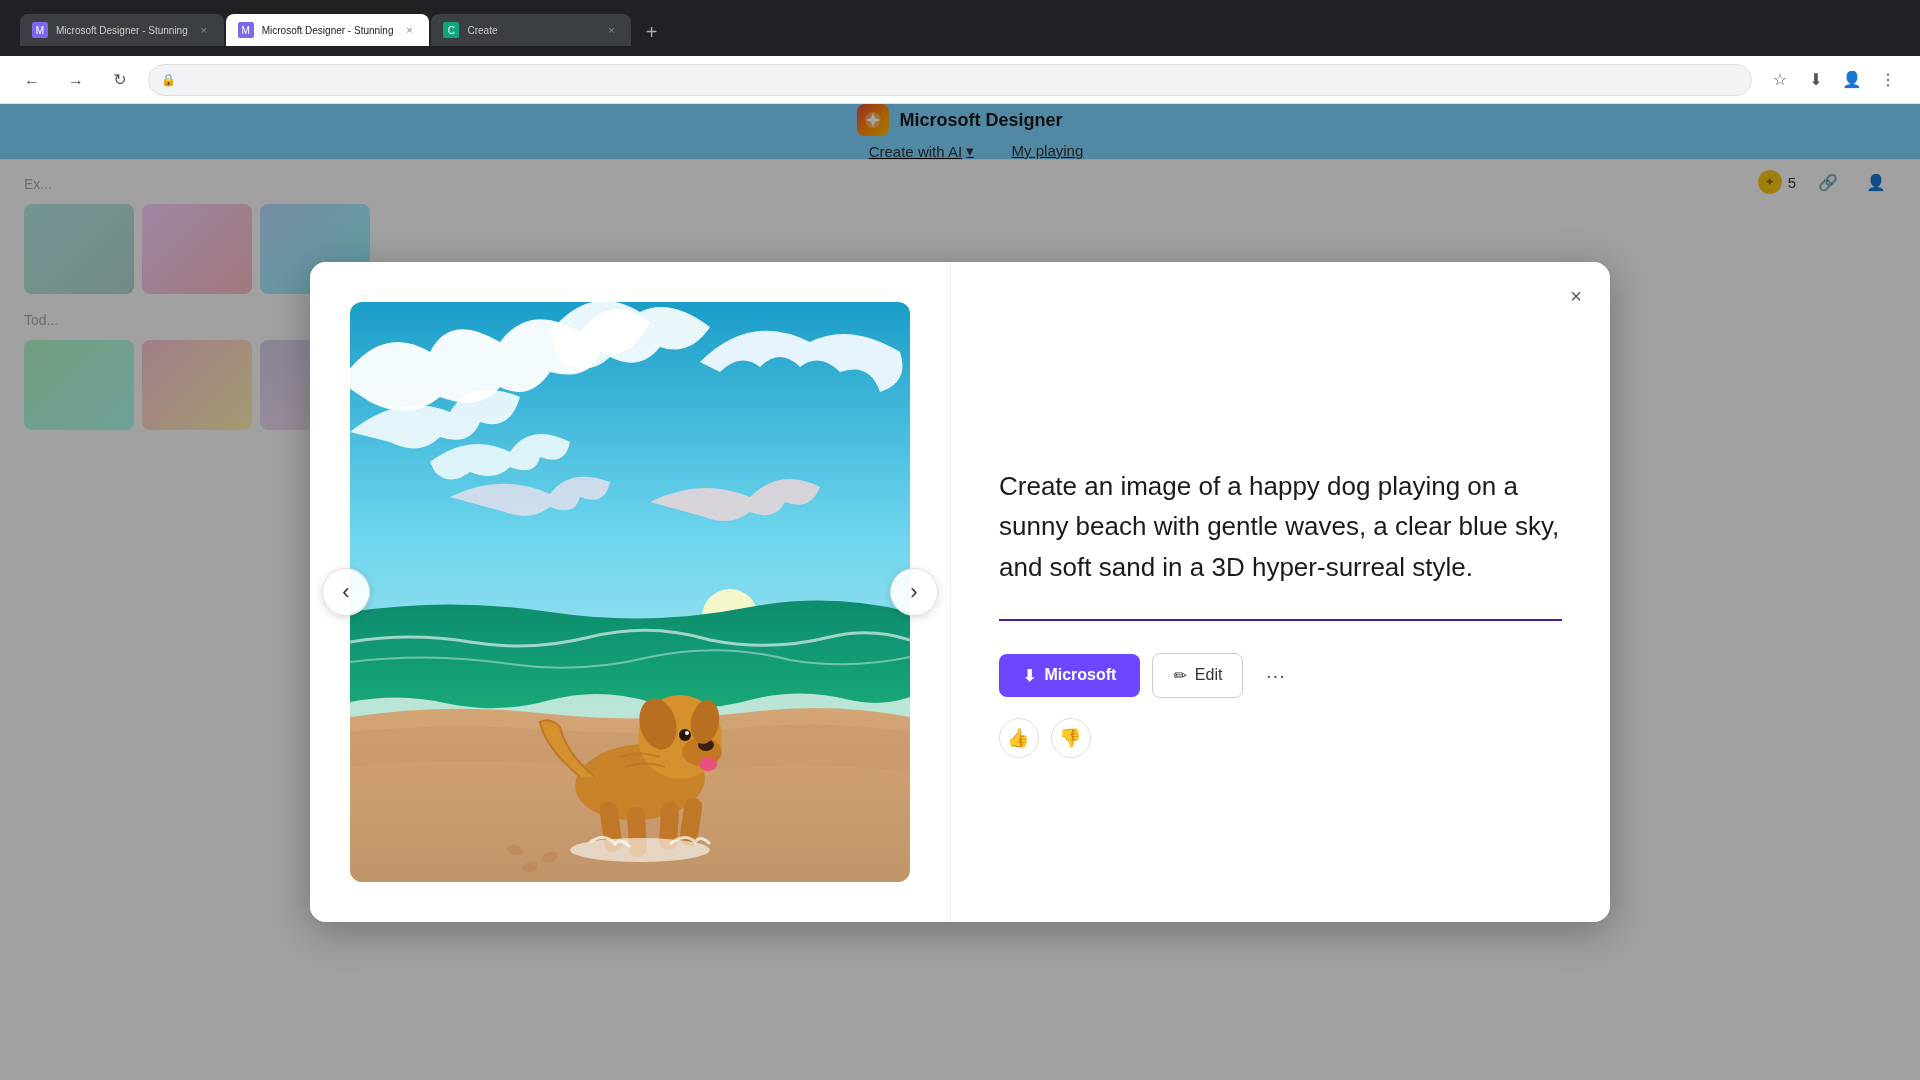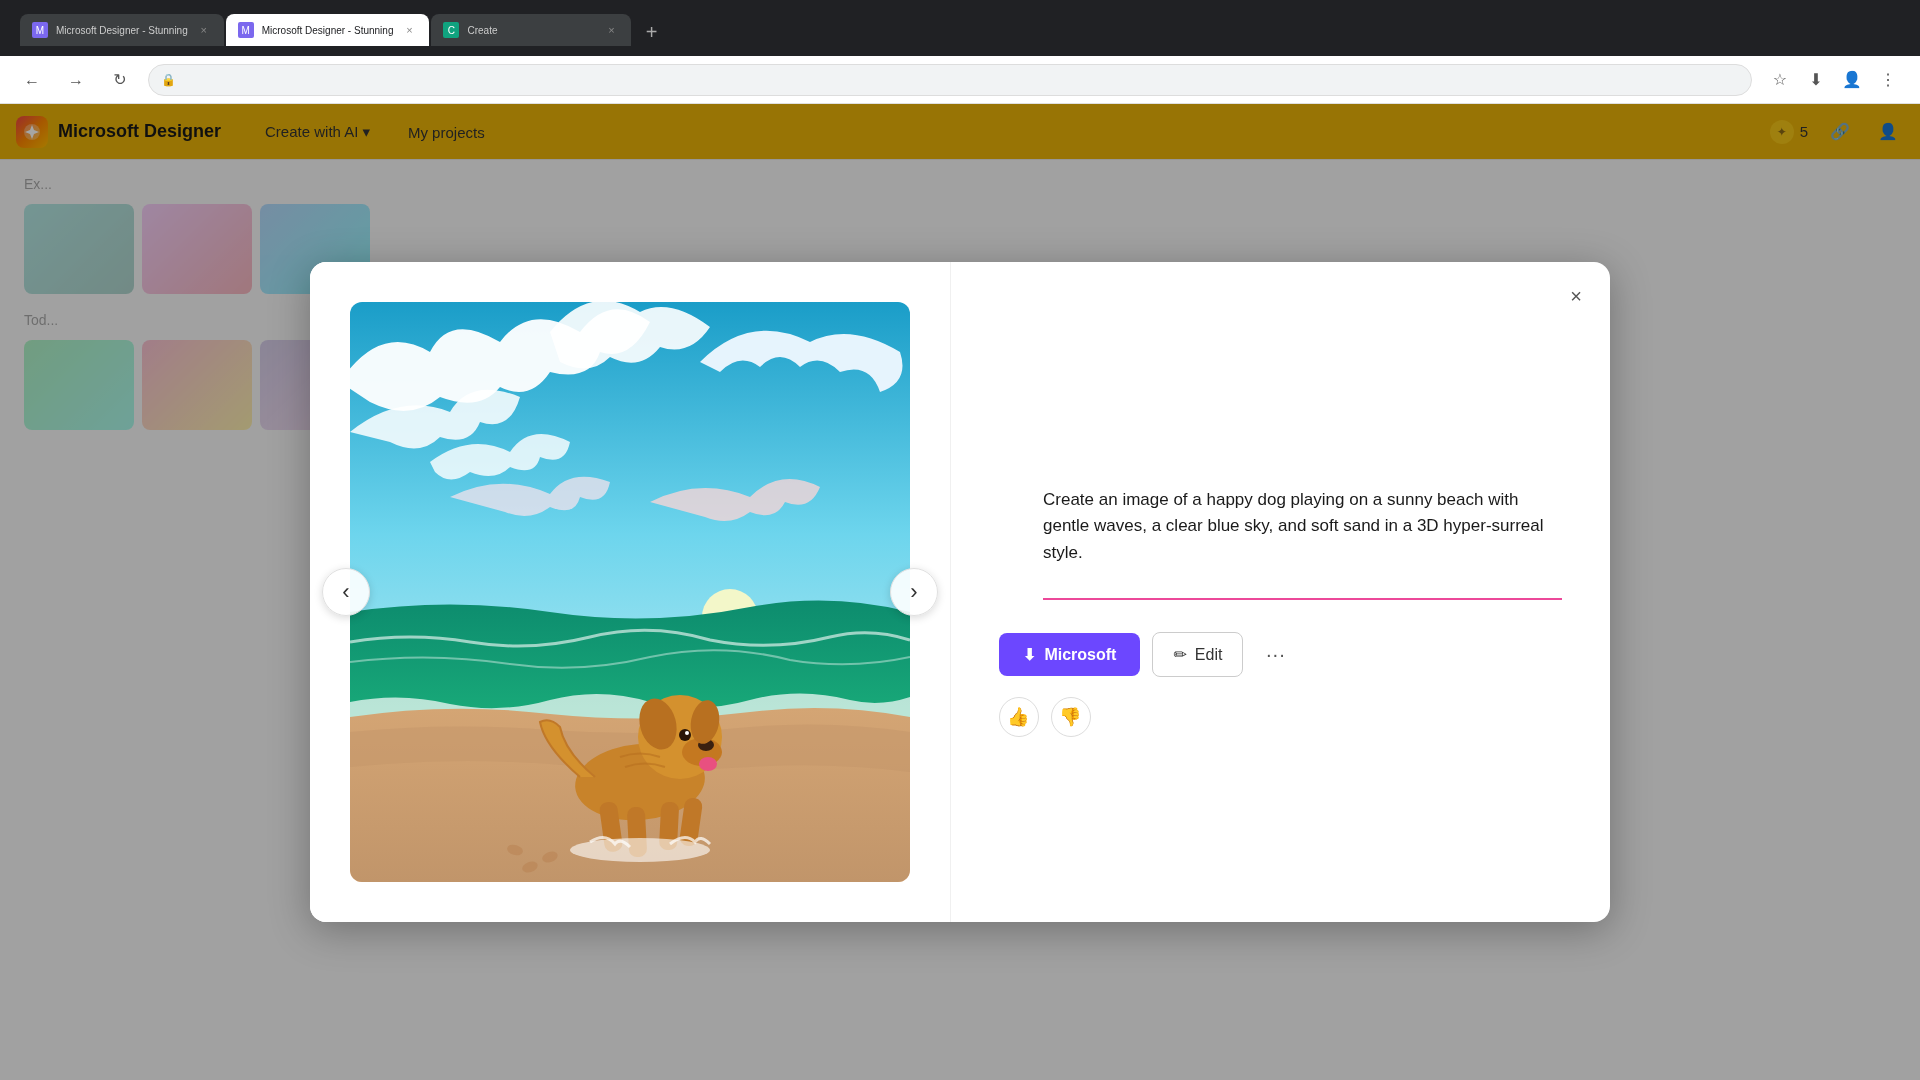--- a/index.html
+++ b/index.html
@@ -155,28 +155,29 @@
     .app-area {
       position: relative;
       width: 1920px;
       height: calc(1080px - 56px - 48px);
       background: #f8f8f8;
       overflow: hidden;
     }
 
     
     .app-header {
-      background: #eab308;
+      background: #7dd3fc;
       height: 56px;
       display: flex;
       align-items: center;
-      padding: 0 16px;
+      padding: 0 28px;
       border-bottom: 1px solid #e8e8e8;
       position: relative;
       z-index: 1;
+      flex-direction: column;
     }
     .app-logo {
       display: flex;
       align-items: center;
       gap: 10px;
       font-size: 18px;
       font-weight: 600;
       color: #1a1a1a;
     }
     .logo-icon {
@@ -184,23 +185,24 @@
       height: 32px;
       background: linear-gradient(135deg, #e44, #f80, #fb0);
       border-radius: 8px;
       display: flex;
       align-items: center;
       justify-content: center;
       font-size: 18px;
     }
     .app-nav {
       display: flex;
-      align-items: flex-end;
+      align-items: flex-start;
       gap: 14px;
       margin-left: 32px;
+      text-decoration: underline;
     }
     .nav-item {
       padding: 6px 12px;
       border-radius: 6px;
       font-size: 15px;
       color: #333;
       cursor: pointer;
       display: flex;
       align-items: center;
       gap: 4px;
@@ -354,28 +356,27 @@
     
     .modal-info-panel {
       flex: 1;
       padding: 80px 48px 40px 48px;
       display: flex;
       flex-direction: column;
       justify-content: center;
       border-left: 1px solid #f0f0f0;
     }
     .prompt-text {
-      font-size: 17px;
+      font-size: 26px;
       line-height: 1.55;
       color: #1a1a1a;
       font-weight: 400;
       margin-bottom: 32px;
-      border-bottom: 2px solid #ec4899;
+      border-bottom: 2px solid #4c1d95;
       padding-bottom: 32px;
-      margin-left: 44px;
     }
     .modal-actions {
       display: flex;
       align-items: center;
       gap: 12px;
       margin-bottom: 20px;
     }
     .btn-download {
       background: #6c47ff;
       color: #fff;
@@ -485,21 +486,21 @@
         </svg>
       </div>
       <span>Microsoft Designer</span>
     </div>
     <nav class="app-nav">
       <div class="nav-item">
         <span>Create with AI</span>
         <span>▾</span>
       </div>
       <div class="nav-item">
-        <span>My projects</span>
+        <span>My playing</span>
       </div>
     </nav>
     <div class="header-right">
       <div class="coins-badge">
         <div class="coin-icon">✦</div>
         <span>5</span>
       </div>
       <button class="browser-action-btn">🔗</button>
       <button class="browser-action-btn">👤</button>
     </div>

